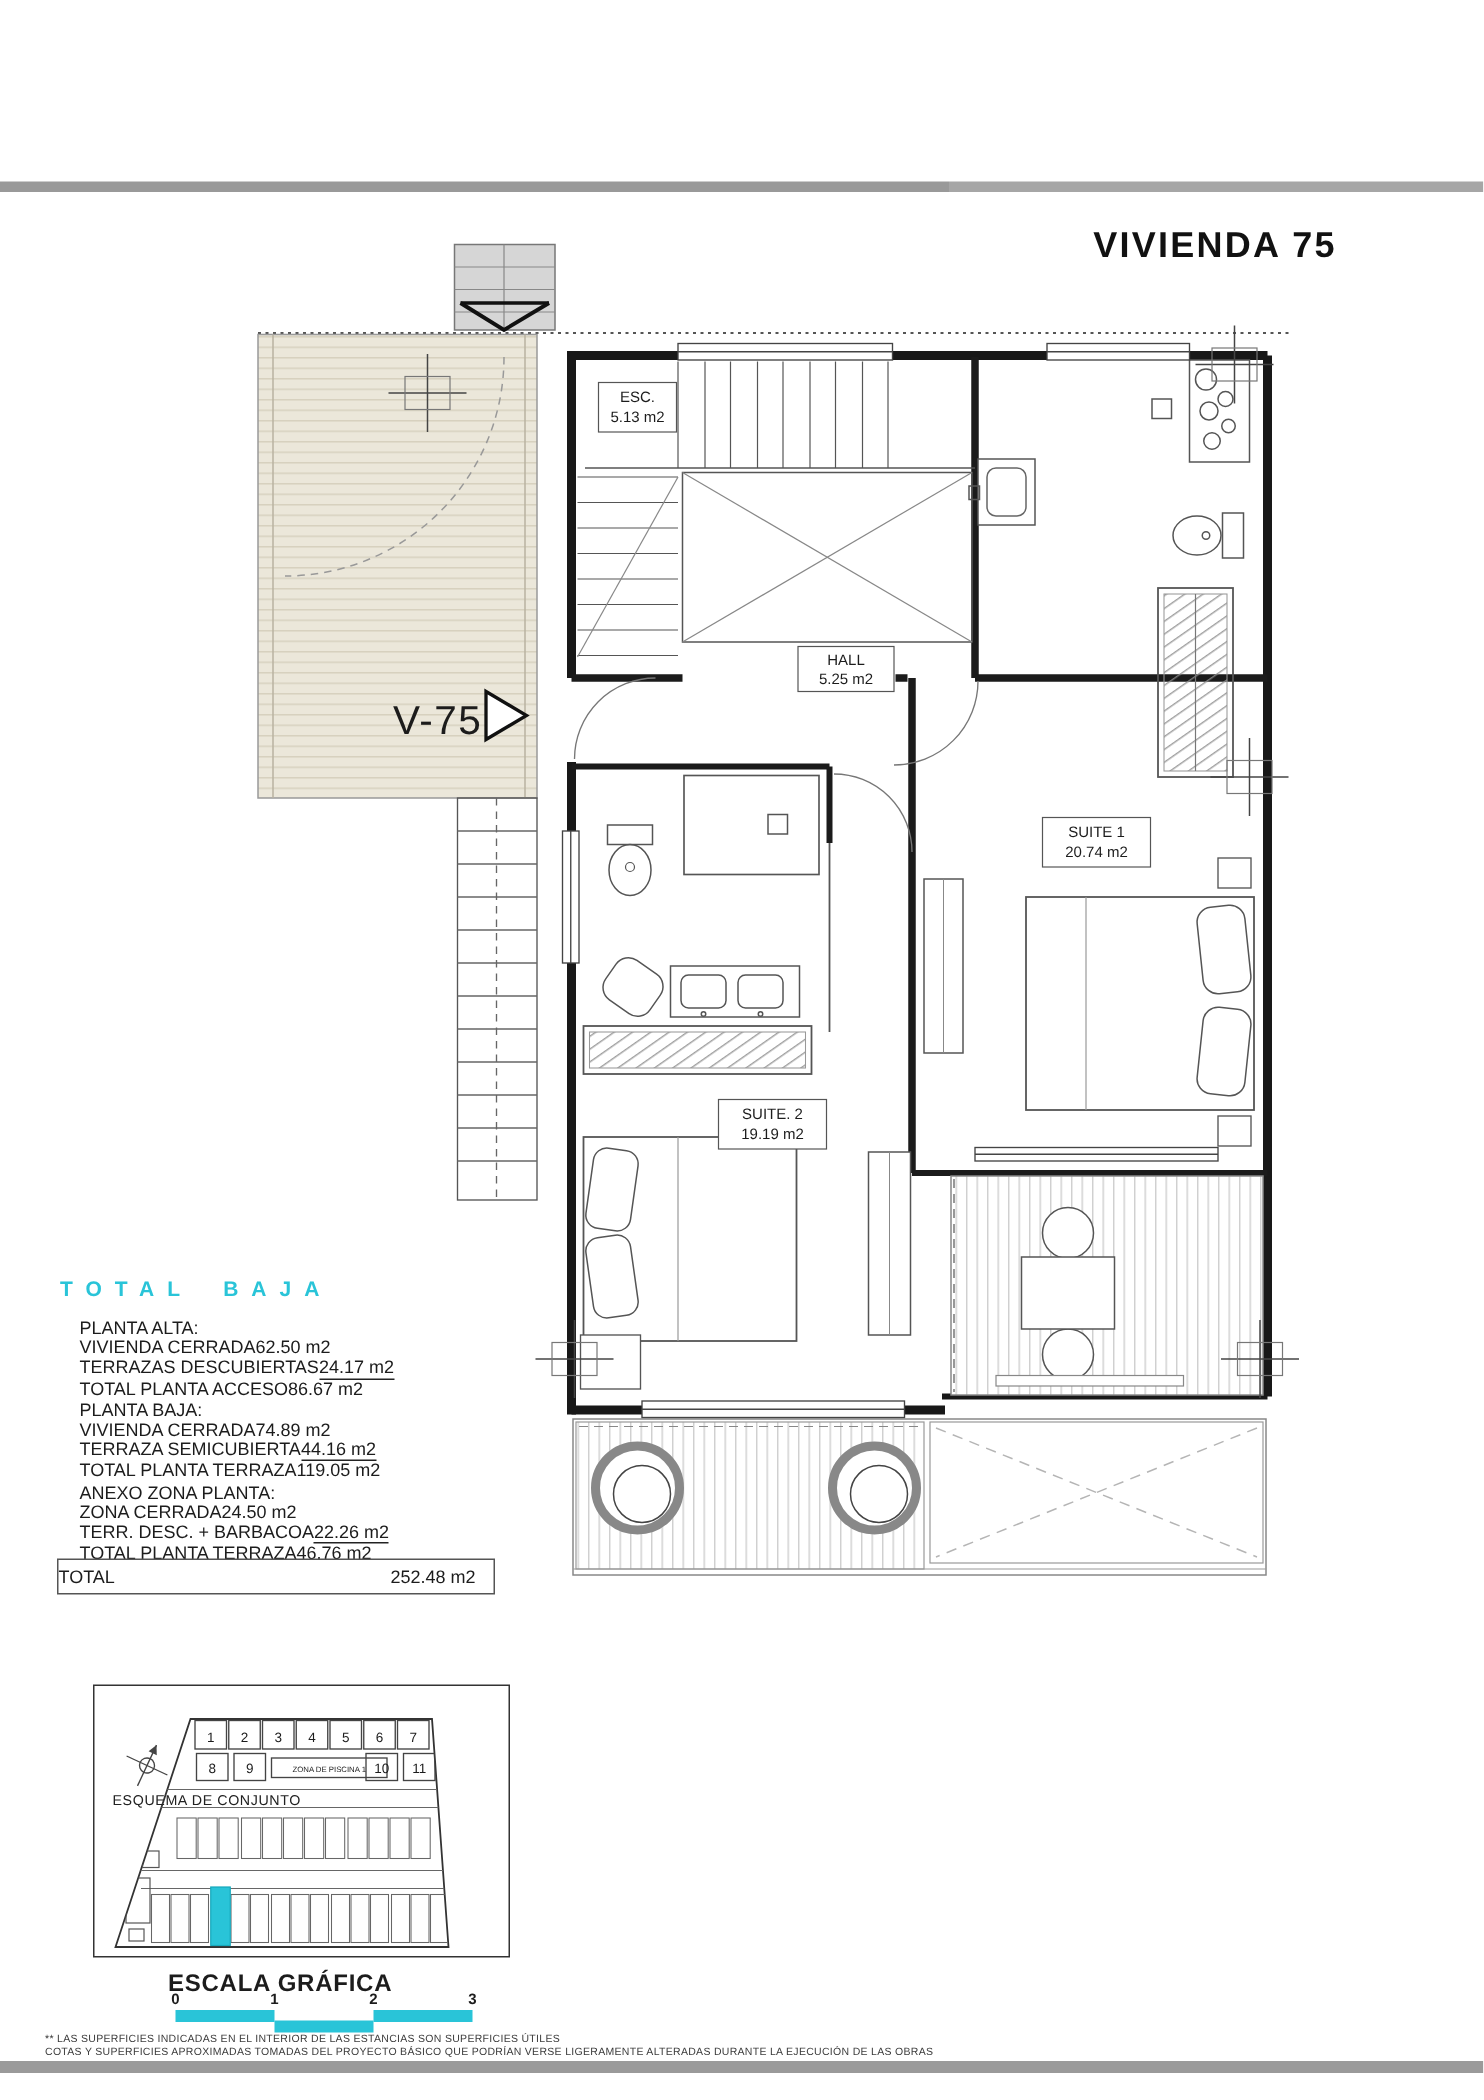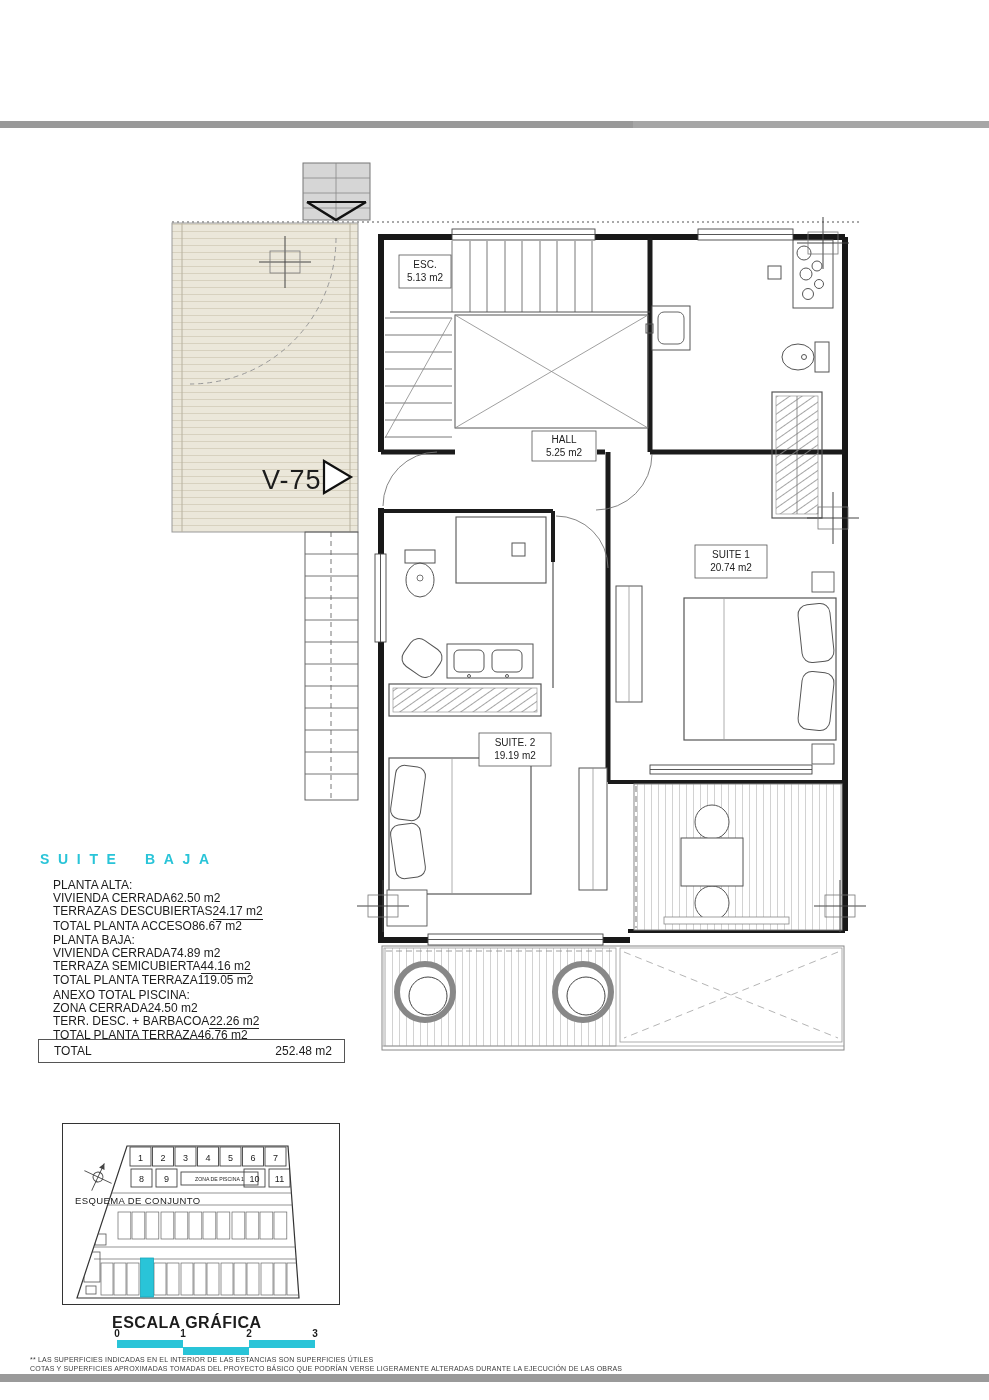--- a/index.html
+++ b/index.html
@@ -14,39 +14,40 @@
   .section-title{left:40px;top:851px;font-size:14px;font-weight:700;letter-spacing:0.62em;
                  word-spacing:0.55em;color:#29c4d8;}
   .tbl{left:53px;top:879px;width:265px;font-size:12px;line-height:13.2px;}
   .tbl .hdr{margin-top:1px;}
   .tbl .hdr:first-child{margin-top:0;}
   .tbl .row{display:flex;justify-content:flex-start;}
   .tbl .v{text-align:right;}
   .tbl .u{border-bottom:1px solid #222;}
   .total-box{left:38px;top:1039px;width:278px;height:22px;border:1.5px solid #555;
              display:flex;justify-content:space-between;align-items:center;
-             padding:0 12px 0 15px;font-size:12px;}
+             padding:0 12px 0 0;font-size:12px;}
   .extras{left:85px;top:1070px;width:233px;font-size:12px;line-height:16.5px;}
   .extras .row{display:flex;justify-content:space-between;}
   .esquema-box{left:62px;top:1123px;width:276px;height:180px;border:1px solid #333;}
   .esquema-title{left:75px;top:1195px;font-size:9.5px;letter-spacing:0.4px;color:#222;}
   .escala{left:110px;top:1314px;width:230px;height:46px;}
   .escala .t{position:absolute;left:2px;top:0;font-size:16px;font-weight:700;letter-spacing:0.5px;}
   .escala .tick{position:absolute;top:14px;width:10px;text-align:center;font-size:10px;font-weight:700;}
   .escala .seg{position:absolute;height:8px;width:66px;background:#29c4d8;}
   .footer{left:30px;top:1355px;width:930px;font-size:7px;line-height:9px;color:#3c3c3c;
           letter-spacing:0.2px;}
   svg text{font-family:"Liberation Sans",sans-serif;fill:#1c1c1c;}
 </style>
 </head>
 <body>
 
 <div class="page">
 
   <div class="abs topbar"></div>
+  <div class="abs title">VIVIENDA 75</div>
 
   <svg class="abs" style="left:0;top:0" width="989" height="1400" viewBox="0 0 989 1400">
     <defs>
       <pattern id="pStripeH" width="6" height="7" patternUnits="userSpaceOnUse">
         <rect width="6" height="7" fill="#ebe7da"></rect>
         <line x1="0" y1="0.5" x2="6" y2="0.5" stroke="#d7d1bf" stroke-width="1"></line>
       </pattern>
       <pattern id="pDeckV" width="7" height="8" patternUnits="userSpaceOnUse">
         <rect width="7" height="8" fill="#ffffff"></rect>
         <line x1="0.5" y1="0" x2="0.5" y2="8" stroke="#c6c6c6" stroke-width="0.8"></line>
@@ -365,21 +366,21 @@
         <text x="275.5" y="1161">7</text>
         <text x="141.5" y="1182">8</text>
         <text x="166.5" y="1182">9</text>
         <text x="254.5" y="1182">10</text>
         <text x="279.5" y="1182">11</text>
         <text x="219.5" y="1181" font-size="5.2">ZONA DE PISCINA 1</text>
       </g>
     </g>
   </svg>
 
-  <div class="abs section-title">SUITE BAJA</div>
+  <div class="abs section-title">TOTAL BAJA</div>
 
   <div class="abs tbl">
     <div class="hdr">PLANTA ALTA:</div>
     <div class="row">
         <span>VIVIENDA CERRADA</span>
         <span class="v">62.50 m2</span>
       </div>
     <div class="row">
         <span>TERRAZAS DESCUBIERTAS</span>
         <span class="v u">24.17 m2</span>
@@ -394,21 +395,21 @@
         <span class="v">74.89 m2</span>
       </div>
     <div class="row">
         <span>TERRAZA SEMICUBIERTA</span>
         <span class="v u">44.16 m2</span>
       </div>
     <div class="row">
         <span>TOTAL PLANTA TERRAZA</span>
         <span class="v">119.05 m2</span>
       </div>
-    <div class="hdr">ANEXO TOTAL PISCINA:</div>
+    <div class="hdr">ANEXO ZONA PLANTA:</div>
     <div class="row">
         <span>ZONA CERRADA</span>
         <span class="v">24.50 m2</span>
       </div>
     <div class="row">
         <span>TERR. DESC. + BARBACOA</span>
         <span class="v u">22.26 m2</span>
       </div>
     <div class="row">
         <span>TOTAL PLANTA TERRAZA</span>

